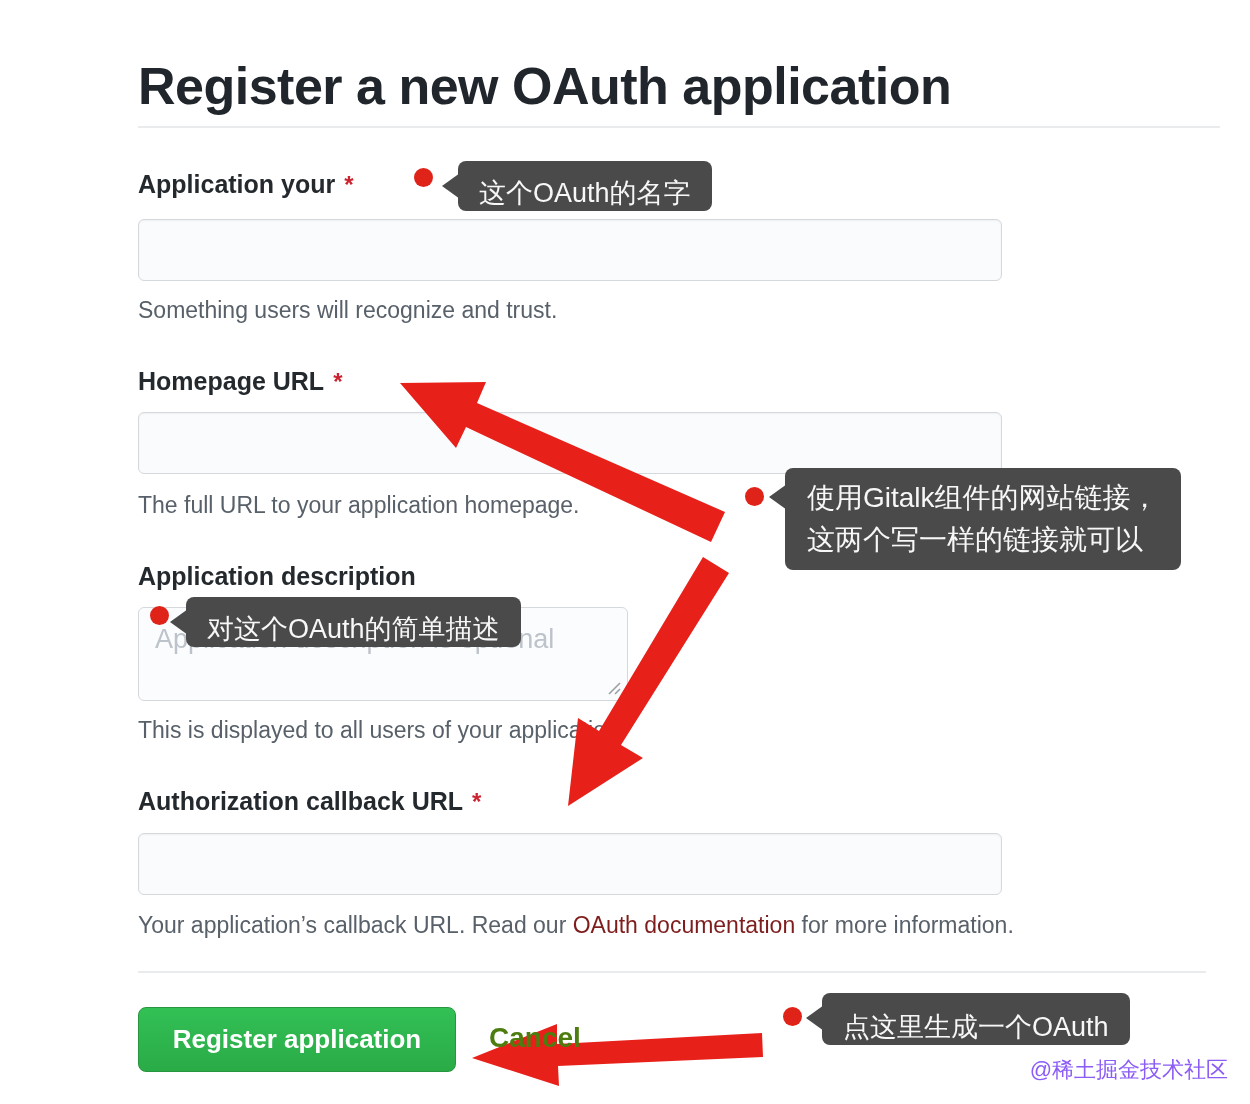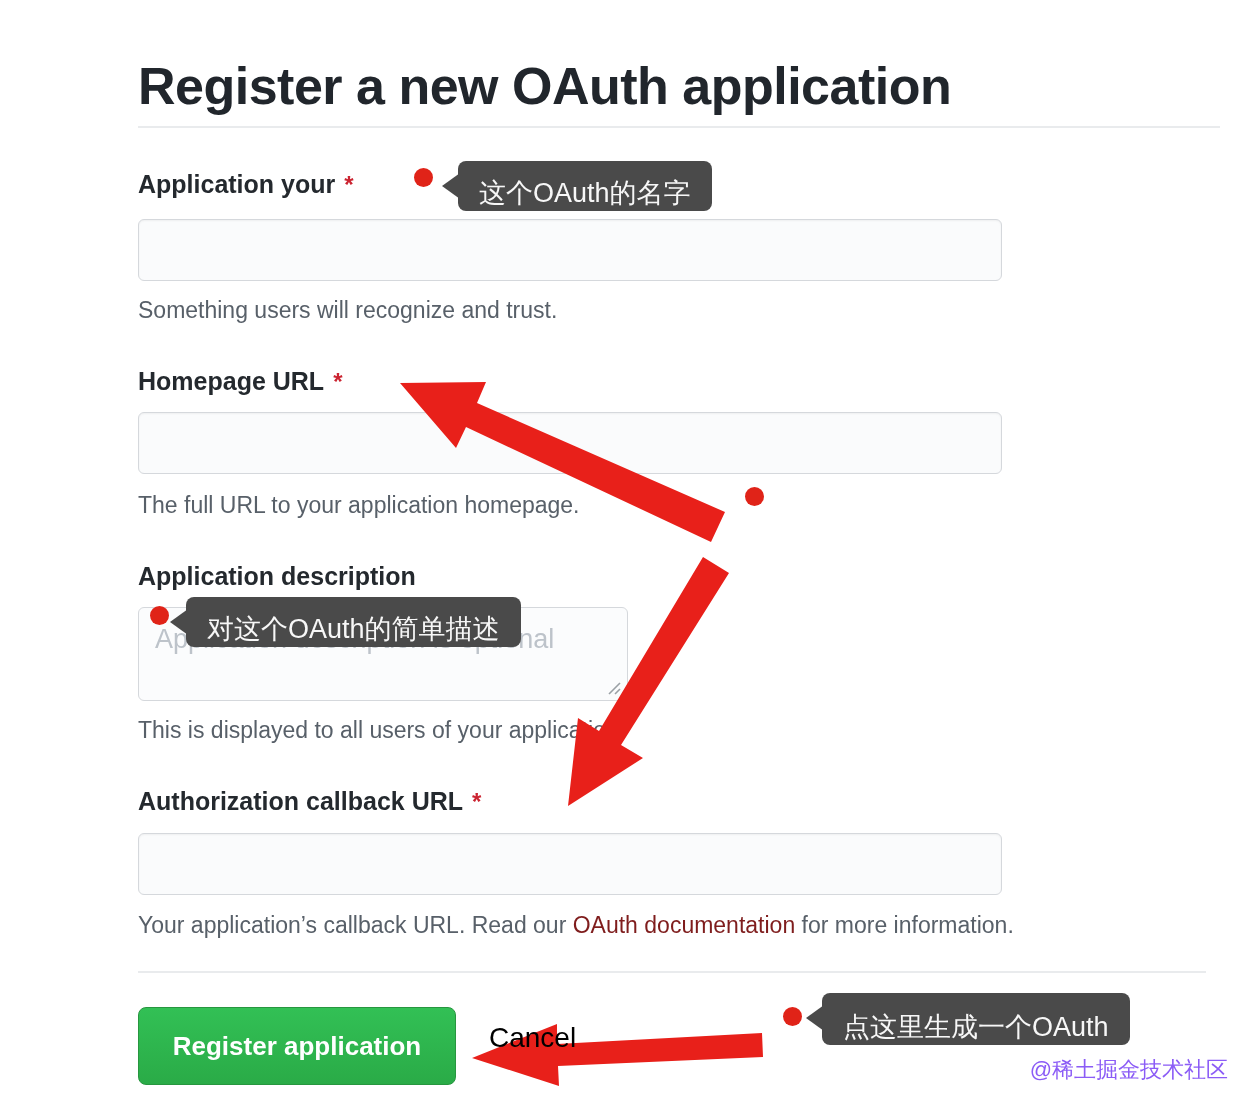--- a/index.html
+++ b/index.html
@@ -38,28 +38,28 @@
   .description-area {
     position:absolute; left:138px; top:607px; width:490px; height:94px;
     background:#fbfcfd; border:1.5px solid #d5d8dc; border-radius:6px;
     font-size:27px; color:#24292e; padding:16px 16px; resize:none; outline:none;
     font-family:"Liberation Sans", sans-serif;
   }
   .description-area::placeholder { color:#bdc3ca; }
   .resize-handle { position:absolute; left:606px; top:680px; z-index:2; }
 
   .register-btn {
-    position:absolute; left:138px; top:1007px; width:318px; height:78px;
+    position:absolute; left:138px; top:1007px; width:318px; height:65px;
     background:linear-gradient(#32c055,#2aab47); border:1.5px solid #27963f;
     border-radius:8px; color:#ffffff; font-size:26px; font-weight:700;
     font-family:"Liberation Sans", sans-serif; cursor:pointer; z-index:3;
   }
   .cancel-link {
-    position:absolute; left:489px; top:1022px; font-size:28px; font-weight:400;
-    color:#000000; text-decoration:none; cursor:pointer; z-index:6; white-space:nowrap;
+    position:absolute; left:489px; top:1022px; font-size:28px; font-weight:700;
+    color:#4d7c0f; text-decoration:none; cursor:pointer; z-index:6; white-space:nowrap;
   }
 
   .annot-svg { position:absolute; left:0; top:0; z-index:5; pointer-events:none; }
   .arrow { fill:#e8201a; }
 
   .red-dot {
     position:absolute; width:19px; height:19px; border-radius:50%;
     background:#e02318; z-index:8;
   }
   .tooltip {
@@ -137,20 +137,25 @@
   <div class="red-dot" style="left:414px; top:168px;"></div>
   <div class="red-dot" style="left:745px; top:487px;"></div>
   <div class="red-dot" style="left:150px; top:606px;"></div>
   <div class="red-dot" style="left:783px; top:1007px;"></div>
 
   <div class="tooltip tooltip-appname">
     <span class="tip-pointer tip-center"></span>
     <span>这个OAuth的名字</span>
   </div>
 
+  <div class="tooltip tooltip-urls">
+    <span class="tip-pointer tip-upper"></span>
+    <div>使用Gitalk组件的网站链接，</div>
+    <div>这两个写一样的链接就可以</div>
+  </div>
 
   <div class="tooltip tooltip-register">
     <span class="tip-pointer tip-center"></span>
     <span>点这里生成一个OAuth</span>
   </div>
 
   <div class="tooltip tooltip-desc">
     <span class="tip-pointer tip-center"></span>
     <span>对这个OAuth的简单描述</span>
   </div>

